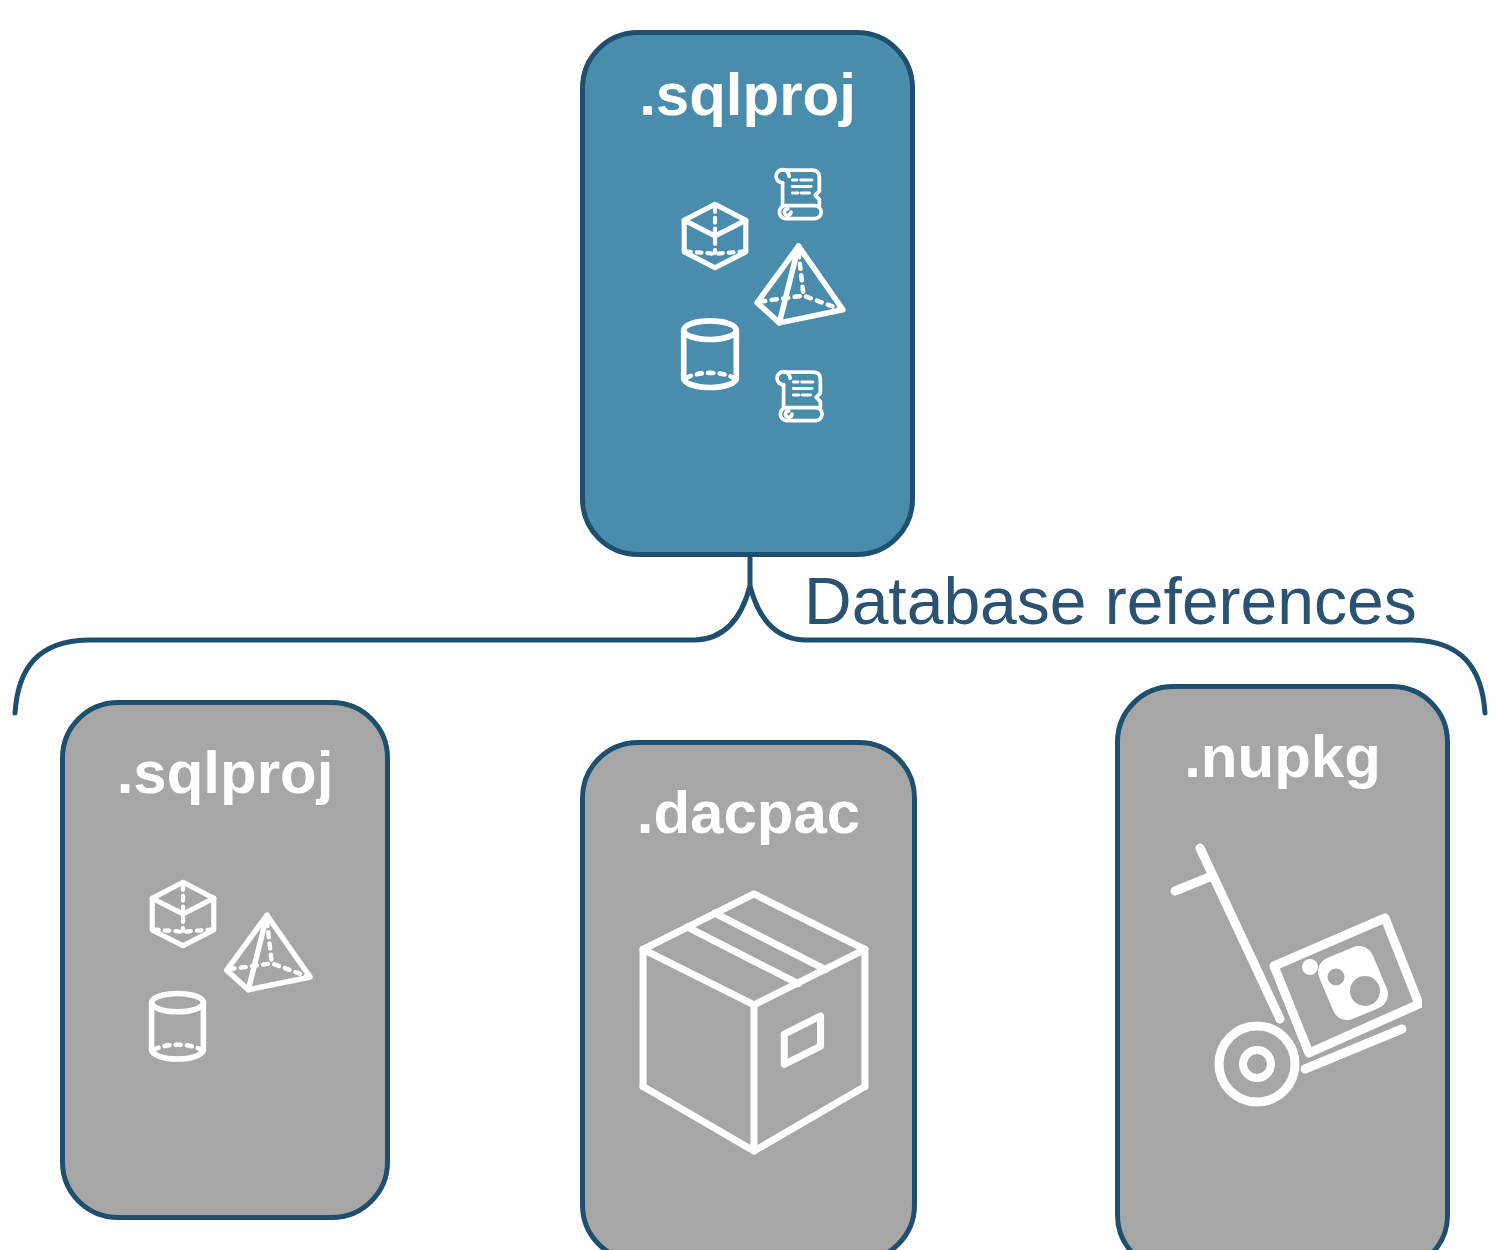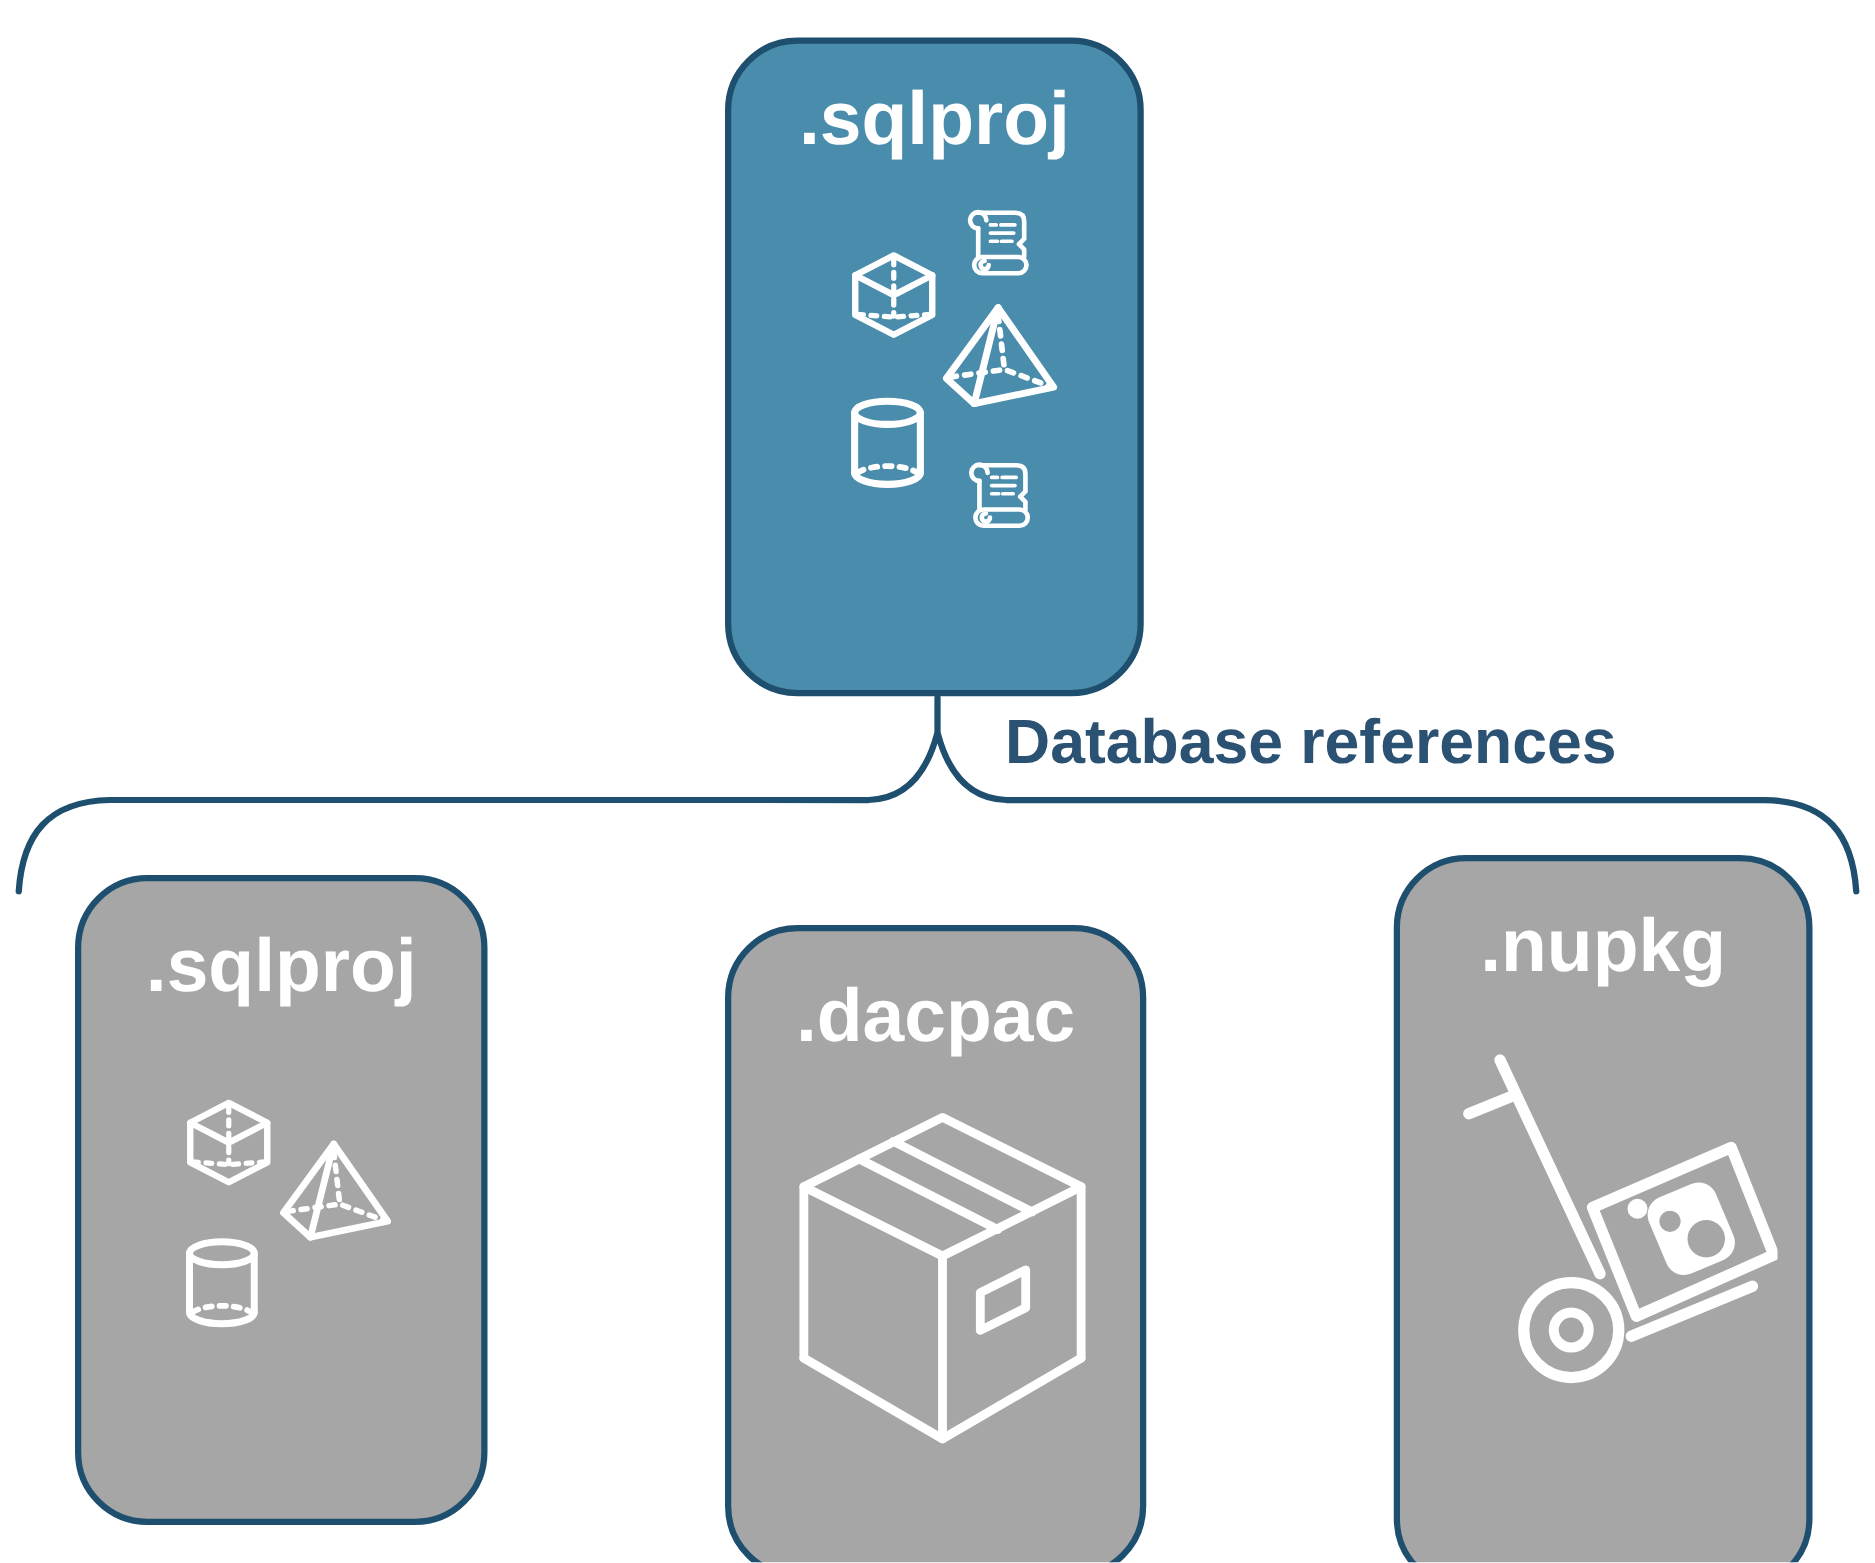--- a/index.html
+++ b/index.html
@@ -47,22 +47,22 @@
   }
   .icon svg{ display:block; width:100%; height:100%; }
   .brace-layer{
     position:absolute; left:0; top:0;
     width:1500px; height:1250px;
     pointer-events:none;
   }
   .connector-label{
     position:absolute;
     left:804px; top:568px;
-    font-weight:bold;
-    font-size:50px;
+    font-weight:normal;
+    font-size:66px;
     color:var(--label-text);
     line-height:1;
     white-space:nowrap;
   }
 </style>
 </head>
 <body>
 
 <svg width="0" height="0" style="position:absolute" aria-hidden="true">
   <defs>

